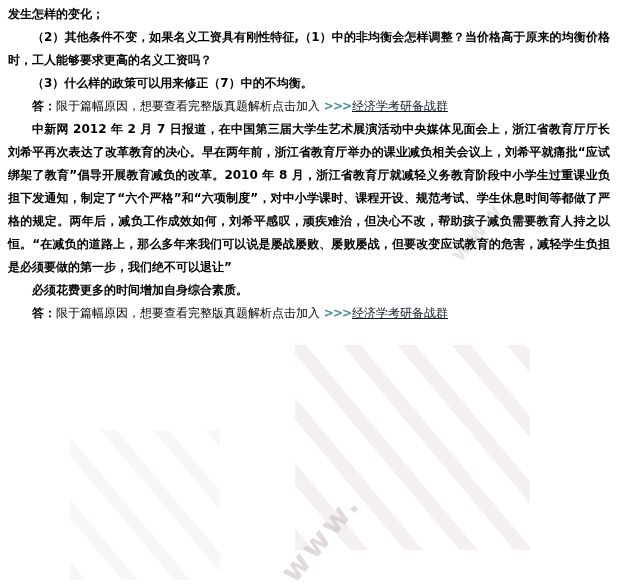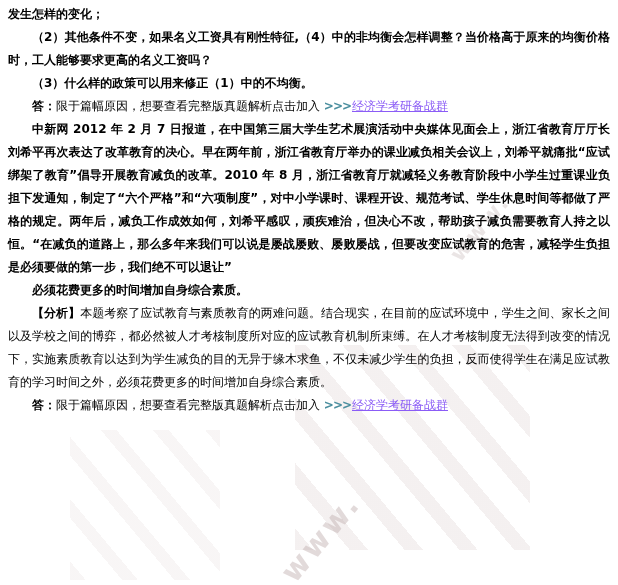--- a/index.html
+++ b/index.html
@@ -28,21 +28,21 @@
   .bold { font-weight: bold; }
   .seg-bold { font-weight: bold; }
   .heading { margin-top: 15px; }
   .arrows {
     color: #4a8e9e;
     font-weight: bold;
     letter-spacing: -1px;
     margin-right: 1px;
   }
   .group-link {
-    color: #8b5cf6;
+    color: #0f172a;
     text-decoration: underline;
     cursor: pointer;
   }
   
   .wm-layer {
     position: absolute;
     inset: 0;
     z-index: 0;
     pointer-events: none;
   }
@@ -88,35 +88,32 @@
   <div class="wm-blob"></div>
   <div class="wm-blob2"></div>
   <span class="wm-text wm-t1">www.</span>
   <span class="wm-text wm-t3">www.</span>
 </div>
 
 <div class="doc">
 
   <p class="bold">发生怎样的变化；</p>
 
-  <p class="bold indent">（2）其他条件不变，如果名义工资具有刚性特征,（4）中的非均衡会怎样调整？当价格高于原来的均衡价格时，工人能够要求更高的名义工资吗？</p>
+  <p class="bold indent">（2）其他条件不变，如果名义工资具有刚性特征,（1）中的非均衡会怎样调整？当价格高于原来的均衡价格时，工人能够要求更高的名义工资吗？</p>
 
-  <p class="bold indent">（3）什么样的政策可以用来修正（1）中的不均衡。</p>
+  <p class="bold indent">（3）什么样的政策可以用来修正（7）中的不均衡。</p>
 
 
   <p class="indent">
     <span class="seg-bold">答：</span><span>限于篇幅原因，想要查看完整版真题解析点击加入 </span><span class="arrows">&gt;&gt;&gt;</span><a class="group-link">经济学考研备战群</a>
   </p>
 
 
   <p class="bold indent">中新网 2012 年 2 月 7 日报道，在中国第三届大学生艺术展演活动中央媒体见面会上，浙江省教育厅厅长刘希平再次表达了改革教育的决心。早在两年前，浙江省教育厅举办的课业减负相关会议上，刘希平就痛批“应试绑架了教育”倡导开展教育减负的改革。2010 年 8 月，浙江省教育厅就减轻义务教育阶段中小学生过重课业负担下发通知，制定了“六个严格”和“六项制度”，对中小学课时、课程开设、规范考试、学生休息时间等都做了严格的规定。两年后，减负工作成效如何，刘希平感叹，顽疾难治，但决心不改，帮助孩子减负需要教育人持之以恒。“在减负的道路上，那么多年来我们可以说是屡战屡败、屡败屡战，但要改变应试教育的危害，减轻学生负担是必须要做的第一步，我们绝不可以退让”</p>
 
   <p class="bold indent">必须花费更多的时间增加自身综合素质。</p>
 
-  <p class="indent">
-    <span class="seg-bold">【分析】</span><span>本题考察了应试教育与素质教育的两难问题。结合现实，在目前的应试环境中，学生之间、家长之间以及学校之间的博弈，都必然被人才考核制度所对应的应试教育机制所束缚。在人才考核制度无法得到改变的情况下，实施素质教育以达到为学生减负的目的无异于缘木求鱼，不仅未减少学生的负担，反而使得学生在满足应试教育的学习时间之外，必须花费更多的时间增加自身综合素质。</span>
-  </p>
 
   <p class="indent">
     <span class="seg-bold">答：</span><span>限于篇幅原因，想要查看完整版真题解析点击加入 </span><span class="arrows">&gt;&gt;&gt;</span><a class="group-link">经济学考研备战群</a>
   </p>
 
 </div>
 
 </body></html>

